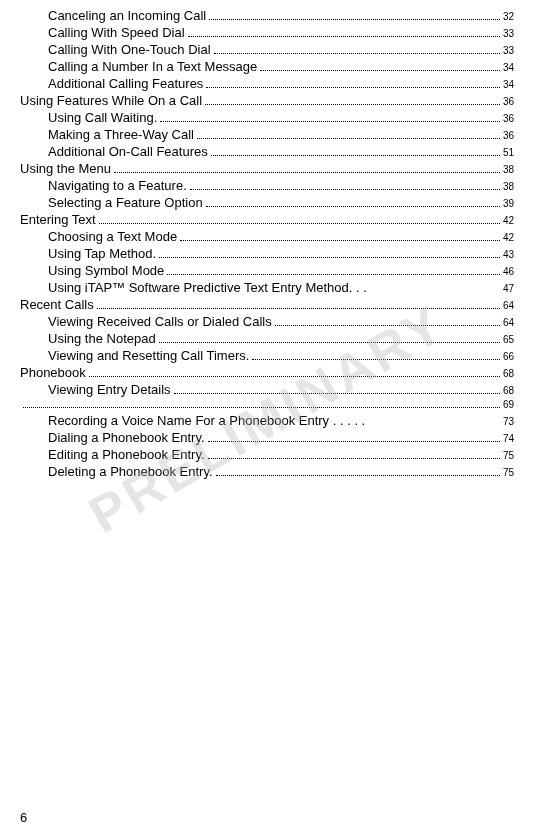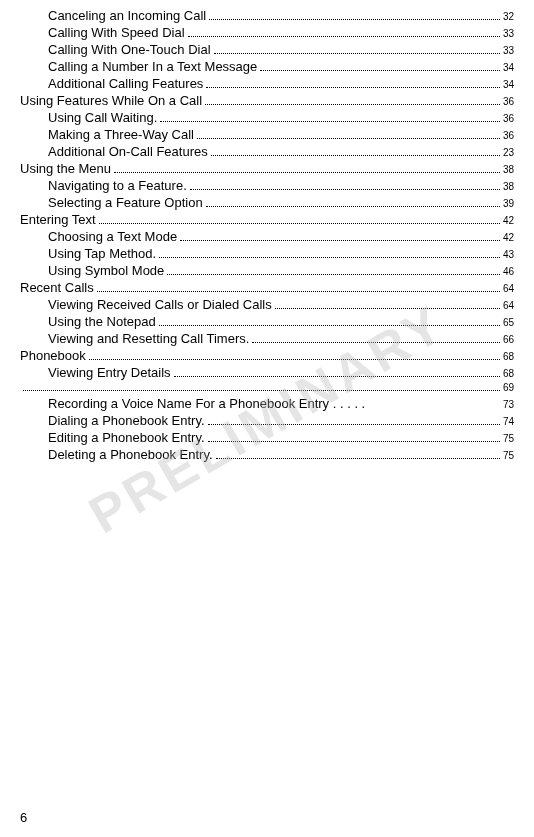--- a/index.html
+++ b/index.html
@@ -124,21 +124,21 @@
         <span class="toc-page">36</span>
       </div>
       <div class="toc-row">
         <span class="toc-label indent1">Making a Three-Way Call</span>
         <span class="toc-dots"></span>
         <span class="toc-page">36</span>
       </div>
       <div class="toc-row">
         <span class="toc-label indent1">Additional On-Call Features</span>
         <span class="toc-dots"></span>
-        <span class="toc-page">23</span>
+        <span class="toc-page">51</span>
       </div>
       <div class="toc-row">
         <span class="toc-label bold">Using the Menu</span>
         <span class="toc-dots"></span>
         <span class="toc-page">38</span>
       </div>
       <div class="toc-row">
         <span class="toc-label indent1">Navigating to a Feature.</span>
         <span class="toc-dots"></span>
         <span class="toc-page">38</span>
@@ -160,20 +160,25 @@
       </div>
       <div class="toc-row">
         <span class="toc-label indent1">Using Tap Method.</span>
         <span class="toc-dots"></span>
         <span class="toc-page">43</span>
       </div>
       <div class="toc-row">
         <span class="toc-label indent1">Using Symbol Mode</span>
         <span class="toc-dots"></span>
         <span class="toc-page">46</span>
+      </div>
+      <div class="toc-row">
+        <span class="toc-label indent1">Using iTAP™ Software Predictive Text Entry Method. . .</span>
+        <span style="flex: 1 1 0%;"></span>
+        <span class="toc-page">47</span>
       </div>
       <div class="toc-row">
         <span class="toc-label bold">Recent Calls</span>
         <span class="toc-dots"></span>
         <span class="toc-page">64</span>
       </div>
       <div class="toc-row">
         <span class="toc-label indent1">Viewing Received Calls or Dialed Calls</span>
         <span class="toc-dots"></span>
         <span class="toc-page">64</span>

